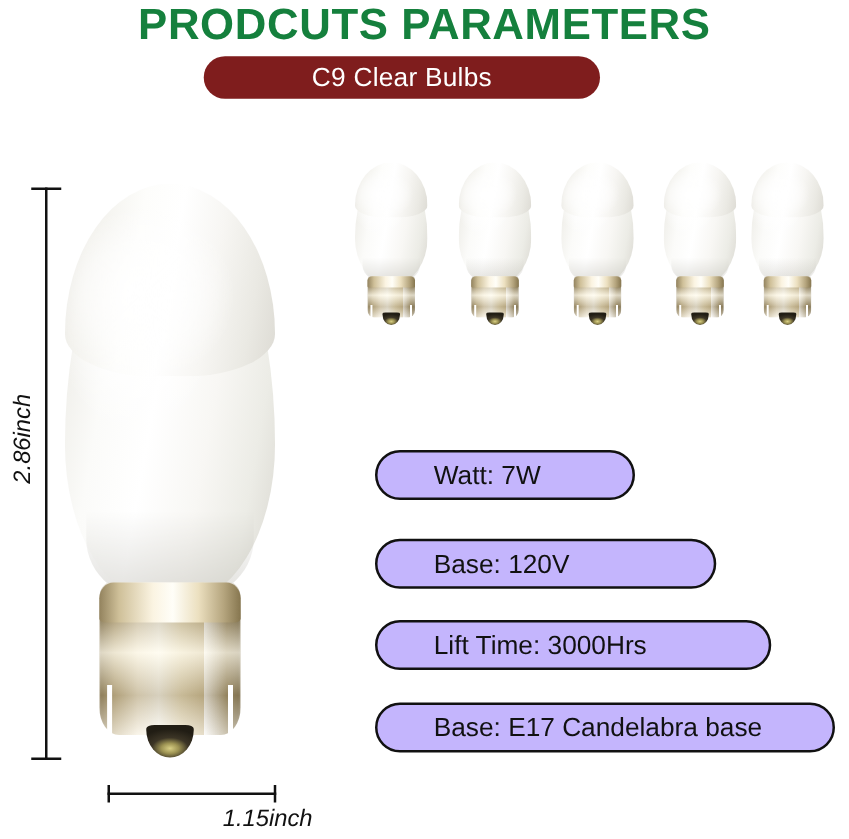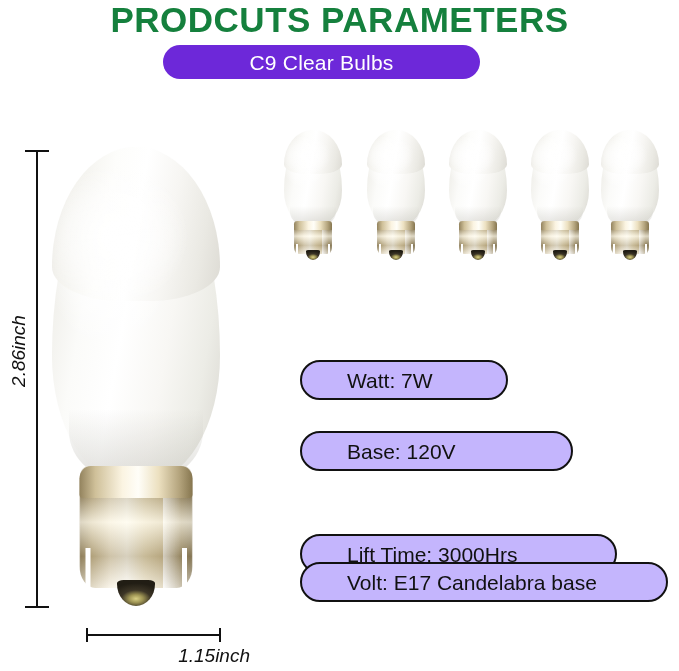--- a/index.html
+++ b/index.html
@@ -30,21 +30,21 @@
     line-height: 40px;
     color: #15803d;
     white-space: nowrap;
   }
   .subtitle-pill {
     position: absolute;
     left: 163px;
     top: 45px;
     width: 317px;
     height: 34px;
-    background: #6d28d9;
+    background: #7f1d1d;
     border-radius: 17px;
     display: flex;
     align-items: center;
     justify-content: center;
     text-align: right;
   }
   .subtitle-pill .subtitle-text {
     color: #ffffff;
     font-size: 21px;
     font-weight: normal;
@@ -267,21 +267,21 @@
     padding-left: 45px;
   }
   .spec-pill .spec-text {
     font-size: 21px;
     line-height: 21px;
     color: #111111;
     white-space: nowrap;
   }
   #spec-watt { top: 360px; width: 208px; }
   #spec-volt { top: 431px; width: 273px; }
-  #spec-life { top: 496px; width: 317px; margin-top: 38px; }
+  #spec-life { top: 496px; width: 317px; }
   #spec-base { top: 562px; width: 368px; }
 </style>
 </head>
 <body>
 
 <div class="page-title">PRODCUTS PARAMETERS</div>
 
 <div class="subtitle-pill">
   <span class="subtitle-text">C9 Clear Bulbs</span>
 </div>
@@ -331,14 +331,14 @@
 <div class="spec-pill" id="spec-watt">
   <span class="spec-text">Watt: 7W</span>
 </div>
 <div class="spec-pill" id="spec-volt">
   <span class="spec-text">Base: 120V</span>
 </div>
 <div class="spec-pill" id="spec-life">
   <span class="spec-text">Lift Time: 3000Hrs</span>
 </div>
 <div class="spec-pill" id="spec-base">
-  <span class="spec-text">Volt: E17 Candelabra base</span>
+  <span class="spec-text">Base: E17 Candelabra base</span>
 </div>
 
 </body></html>

